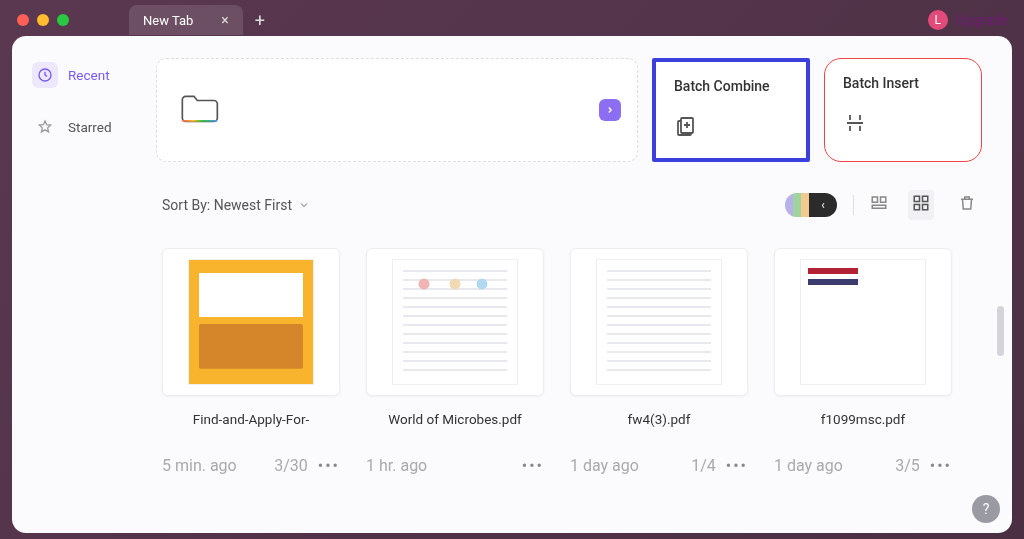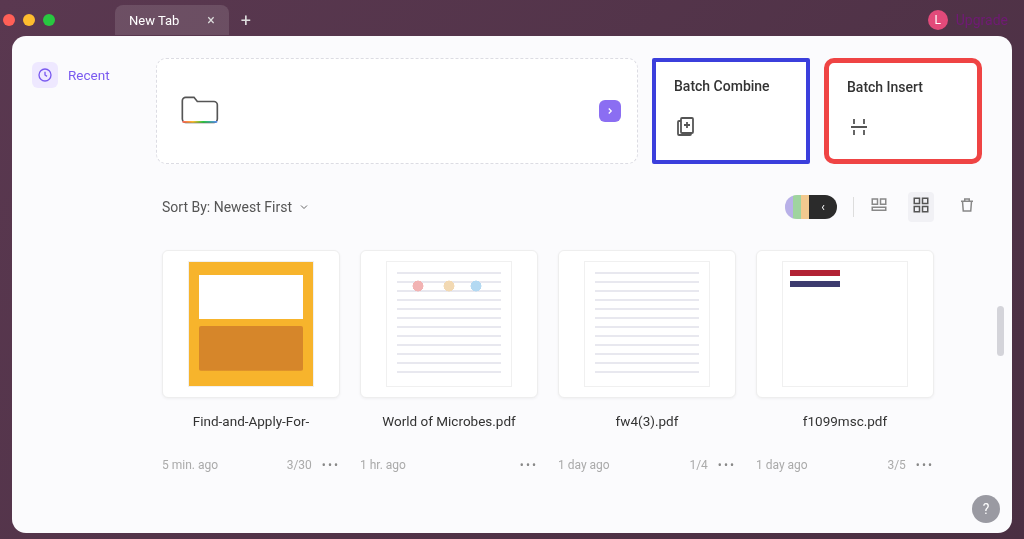--- a/index.html
+++ b/index.html
@@ -10,21 +10,21 @@
     height: 539px;
     overflow: hidden;
     position: relative;
   }
 
   
   .titlebar {
     height: 40px;
     display: flex;
     align-items: center;
-    padding: 0 3px;
+    padding: 0 17px;
     position: relative;
   }
   .traffic-lights { display: flex; gap: 8px; margin-right: 20px; }
   .light { width: 12px; height: 12px; border-radius: 50%; }
   .light.red { background: #ff5f57; }
   .light.yellow { background: #febc2e; }
   .light.green { background: #28c840; }
 
   .tab {
     display: inline-flex;
@@ -87,52 +87,52 @@
   .folder-icon { width:40px; height:34px; }
   .open-texts .t1 { font-size:15px; color:#222; margin-bottom:4px;}
   .open-texts .t2 { font-size:12px; color:#999; }
   .open-arrow {
     position:absolute; right:16px; top:50%; transform:translateY(-50%);
     width:22px; height:22px; border-radius:6px; background:#8b6ef2;
     display:flex; align-items:center; justify-content:center; color:#fff;
   }
 
   .batch-card {
-    width:158px; background:#fff; border:5px solid #ef4444; border-radius:10px;
+    width:158px; background:#fff; border:1px solid #ef4444; border-radius:17px;
     padding:16px 18px; display:flex; flex-direction:column; gap:20px;
   }
   .batch-card.highlight { border:4px solid #3b3fdc; border-radius:2px;}
   .batch-title { font-size:14px; color:#333; font-weight:500;}
   .batch-icon { color:#555; }
 
   
   .sortbar { display:flex; align-items:center; margin-top:28px; padding: 0 6px;}
   .sort-label { font-size:14px; color:#555; display:flex; align-items:center; gap:6px;}
   .sortbar .spacer { flex:1; }
   .color-toggle { display:flex; align-items:center; height:24px; border-radius:13px; overflow:hidden; background:#e6e6ea;}
   .color-toggle span { width:8px; height:24px;}
   .color-toggle .dark{ width:28px; background:#2b2b2b; display:flex;align-items:center;justify-content:center;}
   .color-toggle .dark::before{ content:"‹"; color:#fff; font-size:12px;}
   .vline{ width:1px; height:20px; background:#ddd; margin:0 16px;}
   .view-btn{ color:#888; cursor:pointer;}
   .view-btn.active{ background:#f1f1f5; padding:4px; border-radius:4px; color:#555;}
   .trash-btn{ color:#888; margin-left:24px; cursor:pointer;}
 
   
-  .files { display:flex; gap:20px; margin-top:28px; padding: 0 6px;}
+  .files { display:flex; gap:26px; margin-top:28px; padding: 0 6px;}
   .file-card { width:178px; }
   .thumb {
     width:100%; height:148px; background:#fff; border:1px solid #eee;
     border-radius:6px; display:flex; align-items:center; justify-content:center;
     box-shadow:0 1px 3px rgba(0,0,0,0.05);
     overflow:hidden;
   }
   .thumb-inner { width:72%; height:86%; background:#fdfdfd; border:1px solid #f0f0f0; position:relative;}
   .file-name { text-align:center; font-size:13.5px; color:#333; margin-top:14px; line-height:1.35; min-height:36px;}
-  .file-meta { display:flex; align-items:center; font-size:12px; color:#aaa; margin-top:10px; }
+  .file-meta { display:flex; align-items:center; font-size:16px; color:#aaa; margin-top:10px; }
   .file-meta .pages{ margin-left:auto; margin-right:10px;}
   .more-dots { color:#888; letter-spacing:2px; cursor:pointer;}
 
   
   .th-yellow{background:#f7b42c; position:relative;}
   .th-yellow::before{content:""; position:absolute; left:8%; top:10%; width:84%; height:36%; background:#fff;}
   .th-yellow::after{content:""; position:absolute; left:8%; top:52%; width:84%; height:36%; background:linear-gradient(#d6862a,#d6862a) center/100% 100% no-repeat; border-radius:2px;}
   .th-doc{ background:#fff;}
   .th-doc::before{content:""; position:absolute; left:8%; top:8%; width:84%; height:84%;
     background:repeating-linear-gradient(#e8e8ef 0 2px, transparent 2px 9px);}
@@ -177,20 +177,28 @@
 
   <div class="sidebar">
     <div class="side-item active">
       <span class="side-icon-wrap">
         <svg width="16" height="16" viewBox="0 0 24 24" fill="none" stroke="#7a5af0" stroke-width="2">
             <circle cx="12" cy="12" r="9"></circle>
             <path d="M12 7v5l3 2"></path>
           </svg>
       </span>
       <span>Recent</span>
+    </div>
+    <div class="side-item">
+      <span class="side-icon-wrap">
+        <svg width="16" height="16" viewBox="0 0 24 24" fill="none" stroke="#999" stroke-width="2">
+            <path d="M12 3l2.5 5.5 6 .6-4.5 4.2 1.3 6-5.3-3-5.3 3 1.3-6L3.5 9.1l6-.6z"></path>
+          </svg>
+      </span>
+      <span>Starred</span>
     </div>
   </div>
 
   <div class="content">
 
     <div class="top-cards">
       <div class="open-card">
         <span>
           <svg class="folder-icon" viewBox="0 0 48 40">
             <path d="M4 10c0-2 2-4 4-4h10l4 5h20c2 0 4 2 4 4v17c0 2-2 4-4 4H8c-2 0-4-2-4-4z" fill="none" stroke="#555" stroke-width="2"></path>

